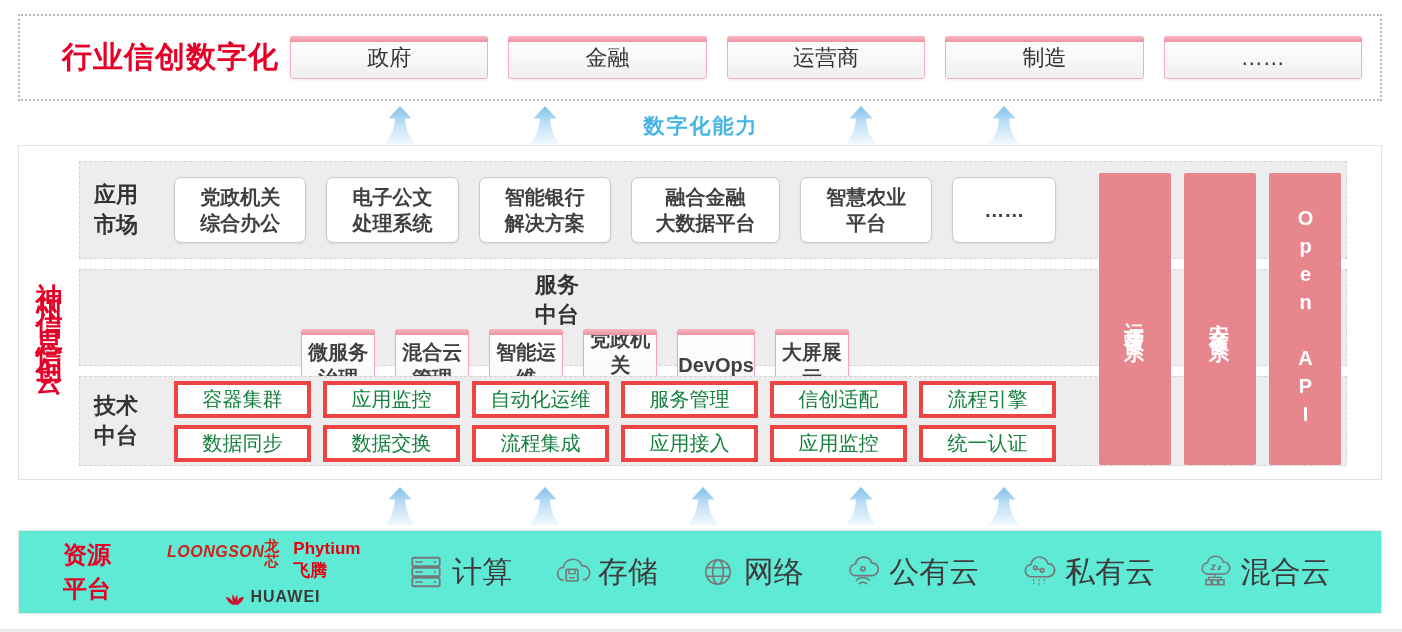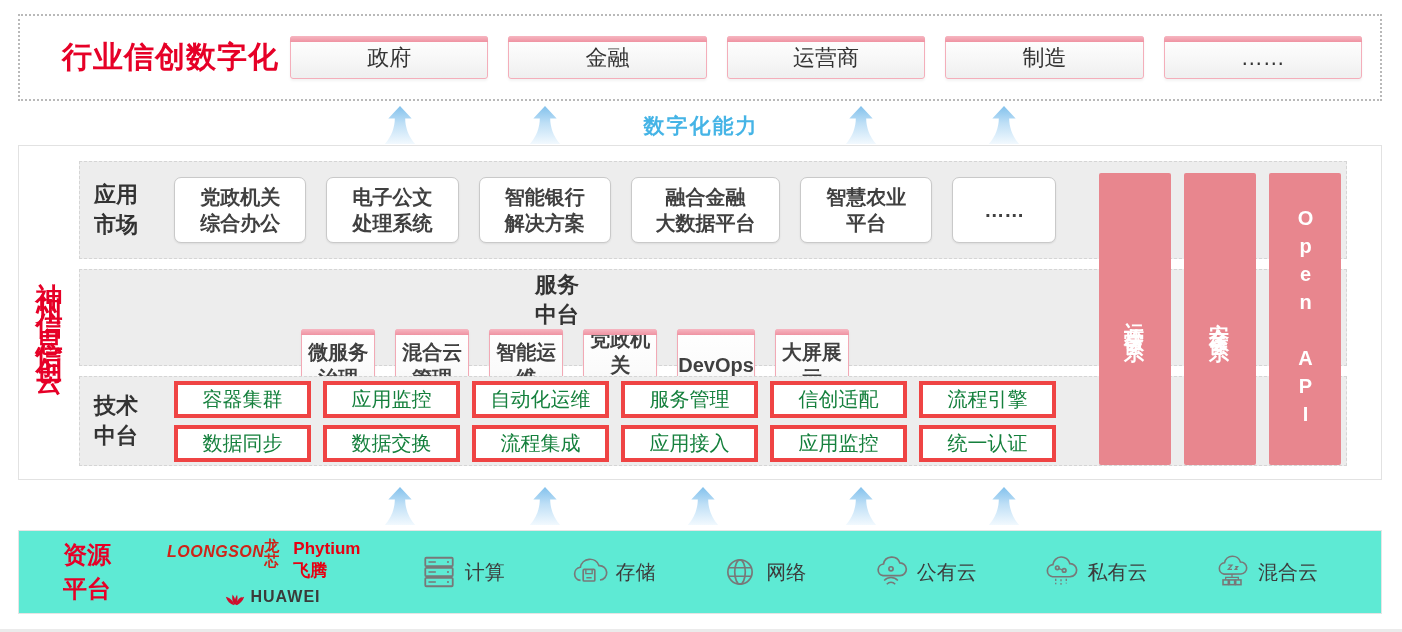--- a/index.html
+++ b/index.html
@@ -110,21 +110,21 @@
   .vendors-top{display:flex;align-items:flex-start;gap:14px;}
   .loongson{display:flex;flex-direction:row;align-items:center;line-height:1;}
   .loongson-en{color:#cf2318;font-weight:bold;font-style:italic;font-size:16px;letter-spacing:.5px;}
   .loongson-cn{color:#cf2318;font-size:15px;font-weight:bold;margin-top:1px;}
   .phytium{color:#e60012;font-weight:bold;font-size:17px;margin-top:2px;}
   .huawei{display:flex;align-items:center;gap:5px;}
   .huawei-label{color:#3a3a3a;font-weight:bold;font-size:16px;letter-spacing:1px;}
   .res-items{flex:1;display:flex;justify-content:space-around;align-items:center;padding:0 30px 0 10px;}
   .res-item{display:flex;align-items:center;gap:7px;}
   .res-item svg{display:block;}
-  .res-item-label{font-size:20px;color:#3c3c3c;}
+  .res-item-label{font-size:30px;color:#3c3c3c;}
   .bottom-strip{position:absolute;left:0;bottom:0;width:100%;height:3px;background:#ebebeb;}
 </style>
 </head>
 <body>
 
 <svg width="0" height="0" style="position:absolute" aria-hidden="true">
   <defs>
     <linearGradient id="agrad" x1="0" y1="0" x2="0" y2="1">
       <stop offset="0" stop-color="#82c1ec"></stop>
       <stop offset="0.45" stop-color="#bedff6"></stop>

